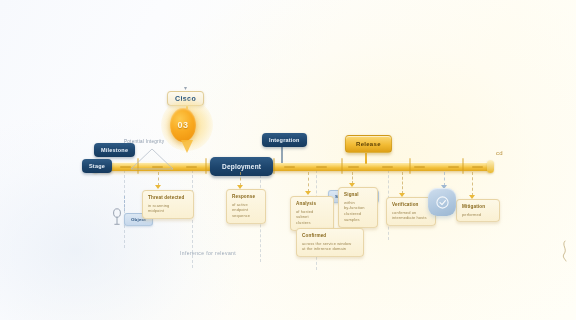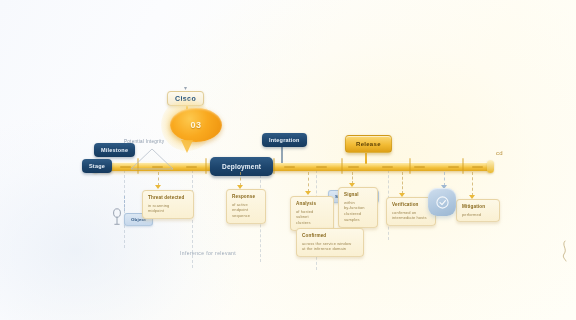--- a/index.html
+++ b/index.html
@@ -400,21 +400,21 @@
 
   <div class="amber-stem" style="left:365px; top:150px; height:14px;"></div>
   <div class="amber-label" style="left:345px; top:135px;">Release</div>
 
   <div class="node-top-tick" style="left:184px; top:84px;">▾</div>
 
   <div class="node-badge" style="left:167px; top:91px;">Cisco</div>
   <div class="node-badge-stem" style="left:186px; top:106px; height:18px;"></div>
 
   <div class="node-glow" style="left:161px; top:99px; width:52px; height:52px;"></div>
-  <div class="node-circle" style="left:170px; top:108px; width:52px; height:34px;">03</div>
+  <div class="node-circle" style="left:170px; top:108px; width:26px; height:34px;">03</div>
   <div class="node-tail" style="left:181px; top:140px;"></div>
 
   <div class="blue-tag" style="left:124px; top:213px;">Object</div>
 
   <div class="blue-tag" style="left:328px; top:190px;">Subnet scanned</div>
 
   <svg class="pin-marker" style="left:111px; top:208px;" width="12" height="18" viewBox="0 0 12 18">
     <ellipse cx="6" cy="5" rx="3.4" ry="4.2" fill="none" stroke="#8d99a8" stroke-width="0.9"></ellipse>
     <line x1="6" y1="9" x2="6" y2="16" stroke="#8d99a8" stroke-width="0.9"></line>
     <line x1="3.4" y1="16.3" x2="8.6" y2="16.3" stroke="#8d99a8" stroke-width="0.9"></line>

